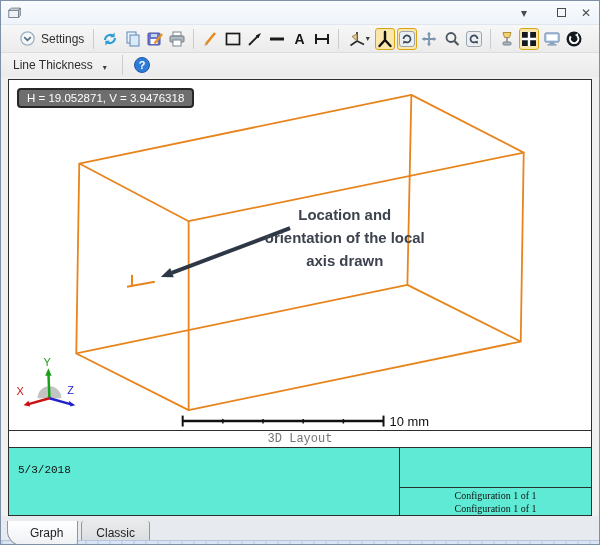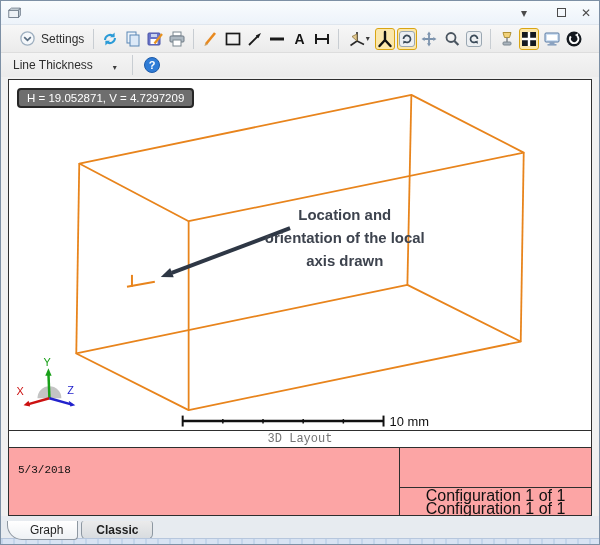--- a/index.html
+++ b/index.html
@@ -34,21 +34,21 @@
   .tbtn {
     width:22px; height:22px; display:flex; align-items:center; justify-content:center;
     border-radius:3px; border:1px solid transparent;
   }
   .tbtn.hl { background:#fbe7ab; border:1px solid #d9a513; }
   .tbtn svg { display:block; }
   .settings-group { display:flex; align-items:center; gap:5px; padding:0 3px; }
   .settings-group .lbl { font-size:12px; color:#2e2e2e; }
   .glyph-btn { font-weight:bold; font-size:14px; color:#141414; }
   .caret { font-size:8px; color:#3c3c3c; }
-  .lt-btn { display:flex; align-items:flex-end; gap:20px; font-size:12px; color:#2e2e2e; padding:2px 7px; }
+  .lt-btn { display:flex; align-items:flex-end; gap:10px; font-size:12px; color:#2e2e2e; padding:2px 7px; }
   
   .spacer { height:2px; flex:0 0 2px; }
   .plot {
     margin:0 7px; width:584px; height:437px; flex:0 0 437px;
     border:1px solid #2e2e2e; background:#ffffff;
     display:flex; flex-direction:column;
   }
   .canvas { position:relative; height:351px; flex:0 0 351px; border-bottom:1px solid #2e2e2e; }
   .coord-badge {
     position:absolute; left:8px; top:8px;
@@ -56,44 +56,43 @@
     color:#ffffff; font-size:11.5px; padding:2px 8px; white-space:nowrap;
   }
   .annot { font-size:15px; font-weight:bold; fill:#3d434e; text-anchor:middle; font-family:"Liberation Sans",sans-serif; }
   .triad-lbl { font-size:11px; font-family:"Liberation Sans",sans-serif; }
   .scale-lbl { font-size:13px; fill:#111; font-family:"Liberation Sans",sans-serif; }
   .plot-title-row {
     height:17px; flex:0 0 17px; border-bottom:1px solid #2e2e2e;
     text-align:center; font-family:"Liberation Mono", monospace;
     font-size:12px; line-height:16px; color:#737373; background:#fff;
   }
-  .info-row { flex:1; display:flex; background:#fca5a5; }
+  .info-row { flex:1; display:flex; background:#5eead4; }
   .info-left { flex:1; padding:16px 0 0 9px; font-family:"Liberation Mono",monospace; font-size:11px; color:#111; }
   .info-right { width:192px; border-left:1px solid #2e2e2e; display:flex; flex-direction:column; }
   .info-right .empty { flex:1; }
   .info-right .config {
     height:28px; border-top:1px solid #2e2e2e; text-align:center;
-    font-family:Liberation Sans, sans-serif; font-size:16px; line-height:13px; color:#111; padding-top:1px;
+    font-family:Liberation Serif, serif; font-size:10px; line-height:13px; color:#111; padding-top:1px;
   }
   
   .tabstrip { position:relative; flex:1; background:#e7ebf0; }
   .tabs { display:flex; padding:5px 0 0 6px; gap:3px; }
   .tab {
-    height:19px; display:flex; align-items:center; font-size:12px; color:#1f1f1f;
+    height:25px; display:flex; align-items:center; font-size:12px; color:#1f1f1f;
     border:1px solid #8d97a1; border-top:none; padding:0 14px;
   }
   .tab.active {
     background:linear-gradient(#ffffff,#eef1f4);
     border-bottom-left-radius:15px; border-bottom-right-radius:4px;
     padding-left:22px; position:relative; z-index:2;
   }
   .tab.inactive {
     background:linear-gradient(#ebebeb,#d7dbdf);
     border-radius:3px 3px 6px 6px;
-    font-weight:bold;
   }
   .bottom-strip {
     position:absolute; left:0; right:0; bottom:0; height:6px;
     background:repeating-linear-gradient(90deg,#c4d5eb 0 2px,#d8e3f3 2px 12px);
     border-top:1px solid #b6c6dd;
   }
 </style>
 </head>
 <body>
 
@@ -269,21 +268,21 @@
         <circle cx="9" cy="9" r="7.5" fill="#2f7cd6" stroke="#1d5aa8"></circle>
         <text x="9" y="13" text-anchor="middle" font-size="11" font-weight="bold" fill="#ffffff" font-family="Liberation Sans, sans-serif">?</text>
       </svg>
     </div>
   </div>
 
   <div class="spacer"></div>
 
   <div class="plot">
     <div class="canvas">
-      <div class="coord-badge">H = 19.052871, V = 4.7297209</div>
+      <div class="coord-badge">H = 19.052871, V = 3.9476318</div>
       <svg width="582" height="350" viewBox="0 0 584 352">
 
         <g stroke="#E8841C" stroke-width="1.8" fill="none" stroke-linejoin="round">
           <polygon points="70,84 404,15 517,73 180,142"></polygon>
           <polygon points="67,275 400,206 514,263 180,332"></polygon>
           <line x1="70" y1="84" x2="67" y2="275"></line>
           <line x1="404" y1="15" x2="400" y2="206"></line>
           <line x1="517" y1="73" x2="514" y2="263"></line>
           <line x1="180" y1="142" x2="180" y2="332"></line>
         </g>

